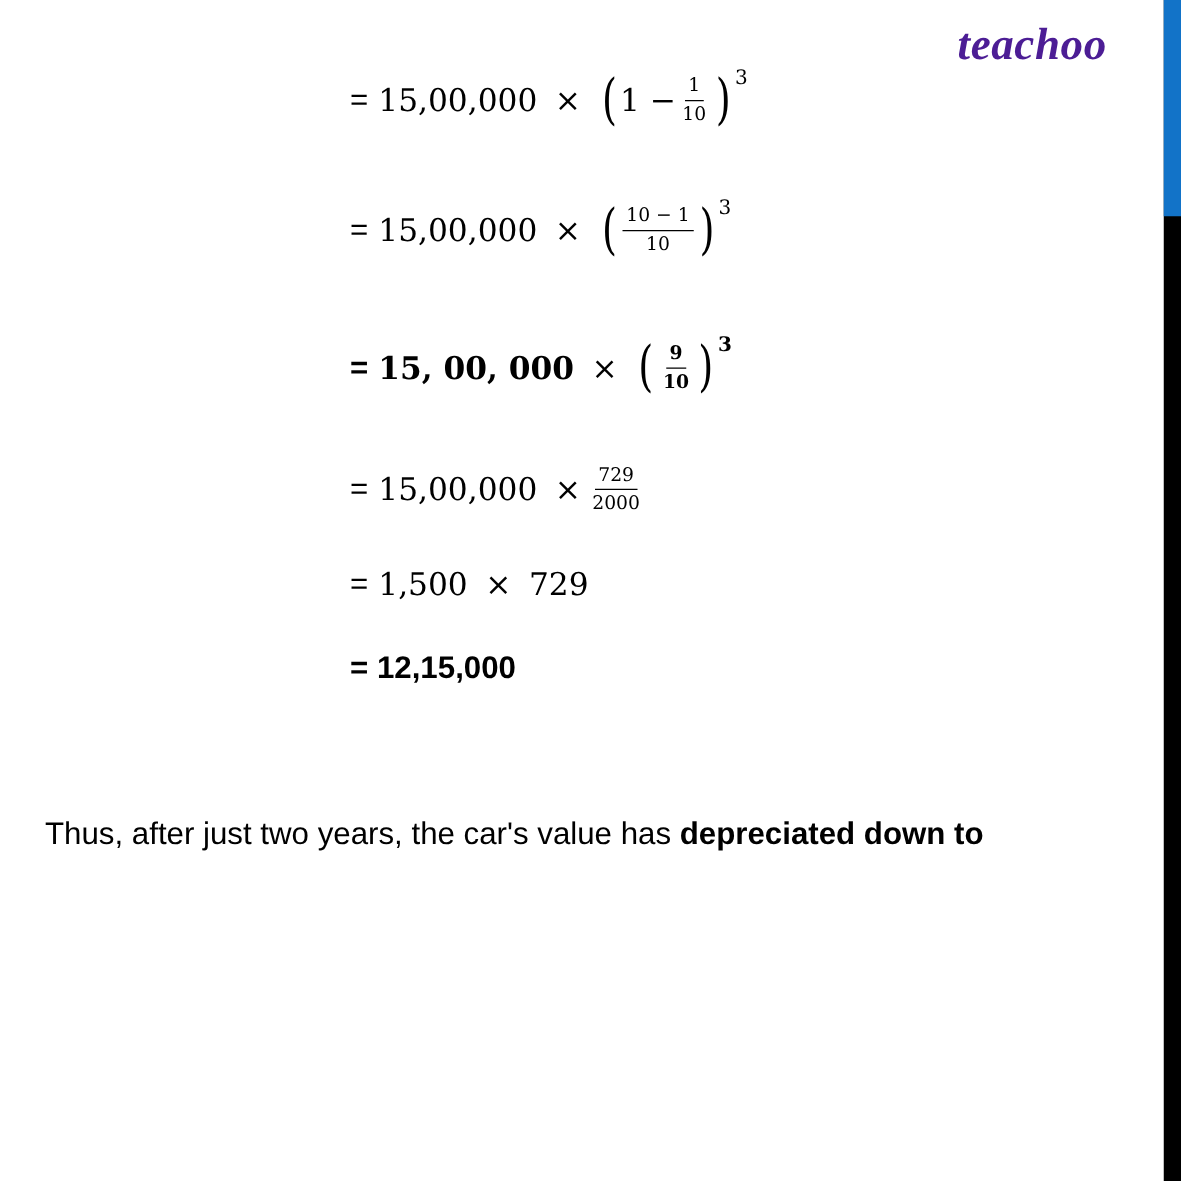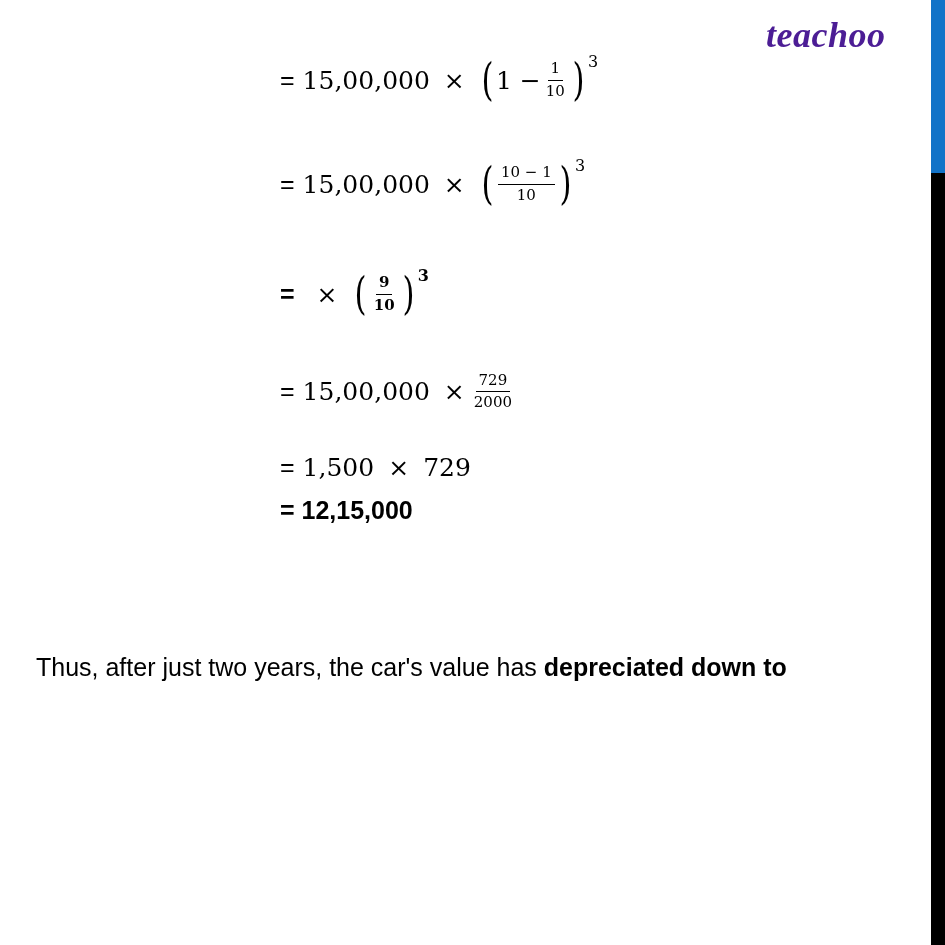--- a/index.html
+++ b/index.html
@@ -74,20 +74,21 @@
   <span class="frac">
     <span class="num">10 − 1</span>
     <span class="den">10</span>
   </span>
   <span class="paren">)</span>
   <span class="sup">3</span>
 </div>
 
 <div class="line bold" style="top:272px;">
   <span class="eq">=</span>
+  <span>15, 00, 000</span>
   <span class="times" style="font-weight:normal;">×</span>
   <span class="paren">(</span>
   <span class="frac">
     <span class="num">9</span>
     <span class="den">10</span>
   </span>
   <span class="paren">)</span>
   <span class="sup">3</span>
 </div>
 
@@ -101,17 +102,17 @@
   </span>
 </div>
 
 <div class="line" style="top:453px;">
   <span class="eq">=</span>
   <span>1,500</span>
   <span class="times">×</span>
   <span>729</span>
 </div>
 
-<div class="plain-bold" style="top:496px;">= 12,15,000</div>
+<div class="plain-bold" style="top:520px;">= 12,15,000</div>
 
 <div class="para" style="top:638px;">
   <span>Thus, after just two years, the car's value has </span><b>depreciated down to</b><br>
 </div>
 
 </body></html>

